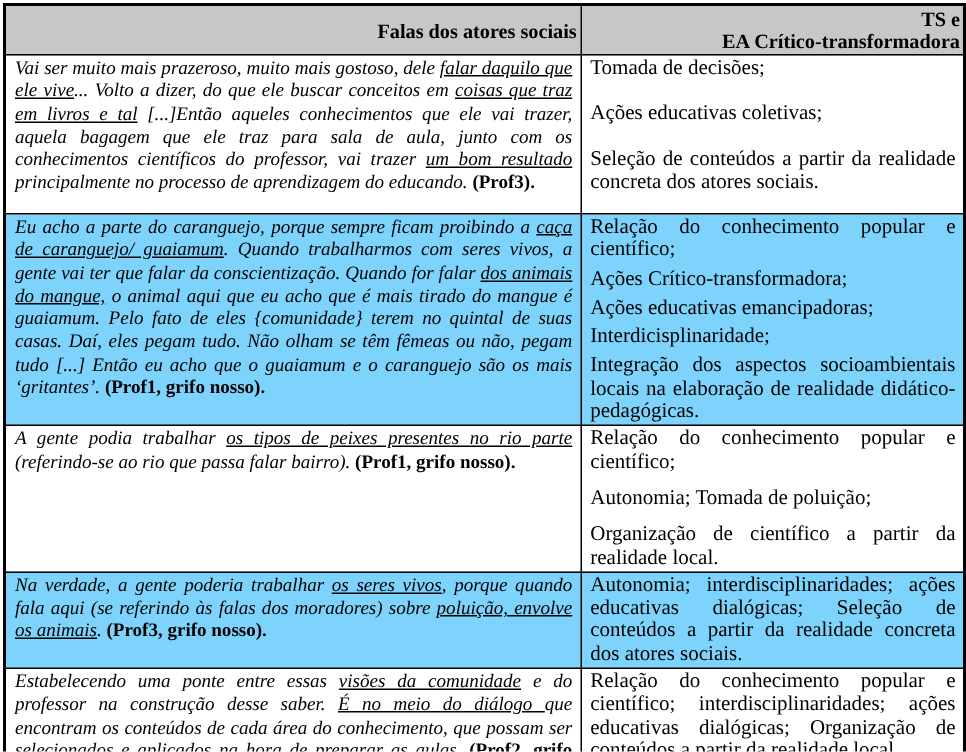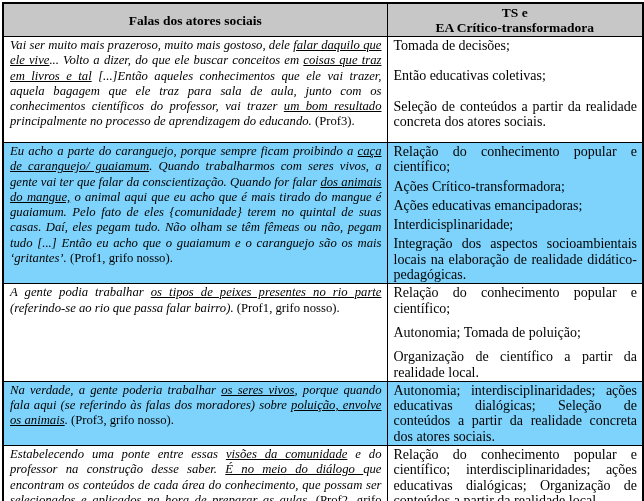--- a/index.html
+++ b/index.html
@@ -19,36 +19,36 @@
     margin: 2px 0 0 2px;
   }
   table.doc-table { border: 2px solid #000; }
   th, td { border: 1px solid #000; vertical-align: top; }
   col.c-left  { width: 384px; }
   col.c-right { width: 256px; }
 
   thead th {
     background: #c7c7c7;
     font-weight: bold;
-    text-align: center;
+    text-align: right;
     vertical-align: middle;
     font-size: 13.5px;
     line-height: 15px;
     padding: 1px 2px;
     height: 31px;
   }
 
   td.quote {
     font-style: italic;
     text-align: justify;
     font-size: 12.7px;
     line-height: 15.3px;
     padding: 1px 5px 1px 6px;
   }
-  td.quote .attr { font-style: normal; }
+  td.quote .attr { font-style: normal; font-weight: bold; }
   .u { text-decoration: underline; }
 
   td.concepts {
     font-size: 14px;
     line-height: 15.3px;
     text-align: justify;
     padding: 1px 5px 1px 6px;
   }
   td.concepts p { margin: 0; }
 
@@ -81,21 +81,21 @@
           <div>TS e</div>
           <div>EA Crítico-transformadora</div>
         </th>
       </tr>
     </thead>
     <tbody>
         <tr>
           <td class="quote"><span>Vai ser muito mais prazeroso, muito mais gostoso, dele </span><span class="u">falar daquilo que ele vive</span><span>... Volto a dizer, do que ele buscar conceitos em </span><span class="u">coisas que traz em livros e tal</span><span> [...]Então aqueles conhecimentos que ele vai trazer, aquela bagagem que ele traz para sala de aula, junto com os conhecimentos científicos do professor, vai trazer </span><span class="u">um bom resultado</span><span> principalmente no processo de aprendizagem do educando.</span><span class="attr"> (Prof3).</span></td>
           <td class="concepts">
             <p>Tomada de decisões;</p>
-            <p>Então educativas coletivas;</p>
+            <p>Ações educativas coletivas;</p>
             <p>Seleção de conteúdos a partir da realidade concreta dos atores sociais.</p>
           </td>
         </tr>
         <tr class="shaded">
           <td class="quote"><span>Eu acho a parte do caranguejo, porque sempre ficam proibindo a </span><span class="u">caça de caranguejo/ guaiamum</span><span>. Quando trabalharmos com seres vivos, a gente vai ter que falar da conscientização. Quando for falar </span><span class="u">dos animais do mangue,</span><span> o animal aqui que eu acho que é mais tirado do mangue é guaiamum. Pelo fato de eles {comunidade} terem no quintal de suas casas. Daí, eles pegam tudo. Não olham se têm fêmeas ou não, pegam tudo [...] Então eu acho que o guaiamum e o caranguejo são os mais ‘gritantes’.</span><span class="attr"> (Prof1, grifo nosso).</span></td>
           <td class="concepts">
             <p>Relação do conhecimento popular e científico;</p>
             <p>Ações Crítico-transformadora;</p>
             <p>Ações educativas emancipadoras;</p>
             <p>Interdicisplinaridade;</p>

